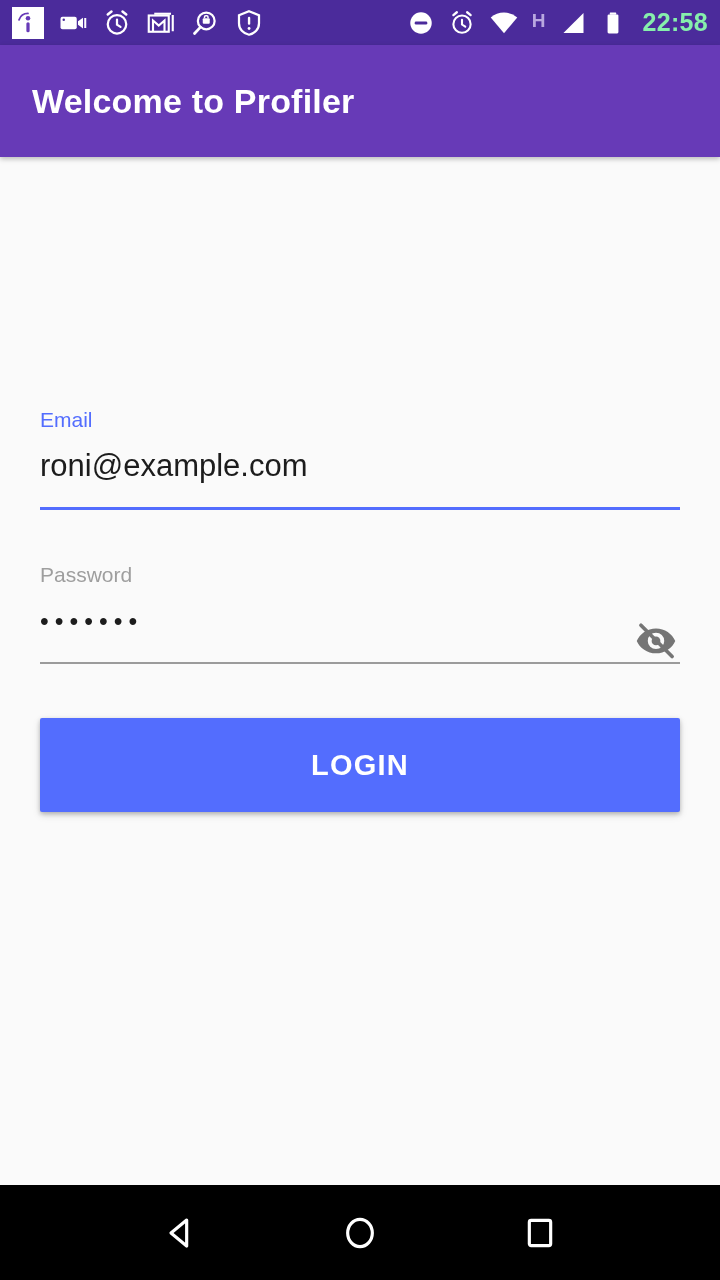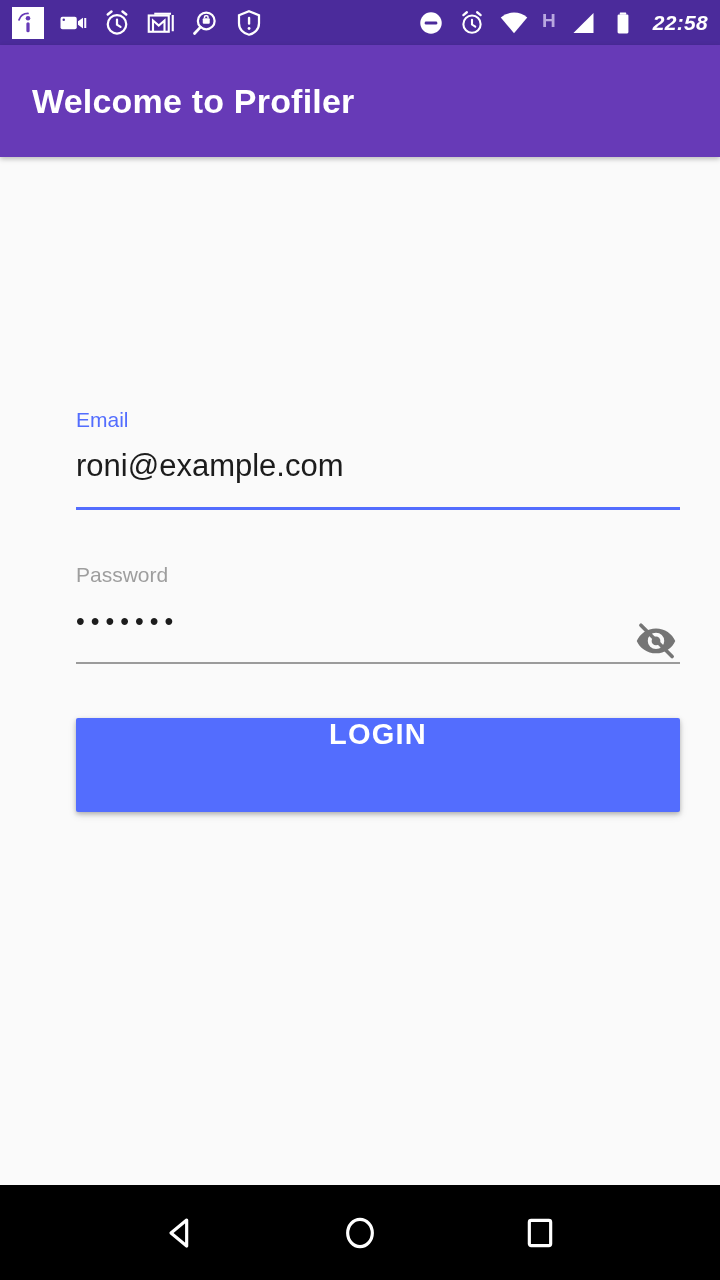--- a/index.html
+++ b/index.html
@@ -25,22 +25,22 @@
     flex:0 0 45px;
   }
   .status-left { display:flex; align-items:center; gap:14px; }
   .status-right { display:flex; align-items:center; gap:13px; margin-left:auto; }
   .sicon { display:block; }
   .info-chip {
     width:32px; height:32px; background:#ffffff;
     display:flex; align-items:center; justify-content:center;
   }
   .status-time {
-    color:#ffffff; font-size:21px; font-weight:bold;
-    letter-spacing:.3px; margin-left:4px;font-style:italic;
+    color:#86efac; font-size:25px; font-weight:bold;
+    letter-spacing:.3px; margin-left:4px;
   }
   .hspa {
     color:#b9a8e0; font-size:19px; font-weight:bold;
     align-self:flex-start; margin-top:2px;
   }
 
   
   .app-bar {
     flex:0 0 112px;
     background:#673ab7;
@@ -52,21 +52,20 @@
   .app-bar-title {
     color:#ffffff; font-size:34px; font-weight:bold;
     letter-spacing:.2px;
   }
 
   
   .content {
     flex:1 1 auto;
     background:#fafafa;
     position:relative;
-    margin-left:36px;
   }
   .form {
     position:absolute;
     left:40px; right:40px;
     top:250px;
   }
 
   .field { position:relative; margin-bottom:10px; }
   .field-label {
     font-size:21px;
@@ -104,21 +103,21 @@
     flex:0 0 auto;
     width:48px; height:48px;
     display:flex; align-items:center; justify-content:center;
     margin-bottom:-2px;
   }
 
   .spacer-a { height:42px; }
   .spacer-b { height:44px; }
 
   .btn {
-    display:flex; justify-content:center;
+    display:flex; align-items:center; justify-content:center;
     height:94px;
     background:#536dfe;
     border:none;
     border-radius:2px;
     box-shadow:0 2px 4px rgba(0,0,0,.22), 0 3px 9px rgba(0,0,0,.12);
     width:100%;
     cursor:pointer;
   }
   .btn-label {
     color:#ffffff;

